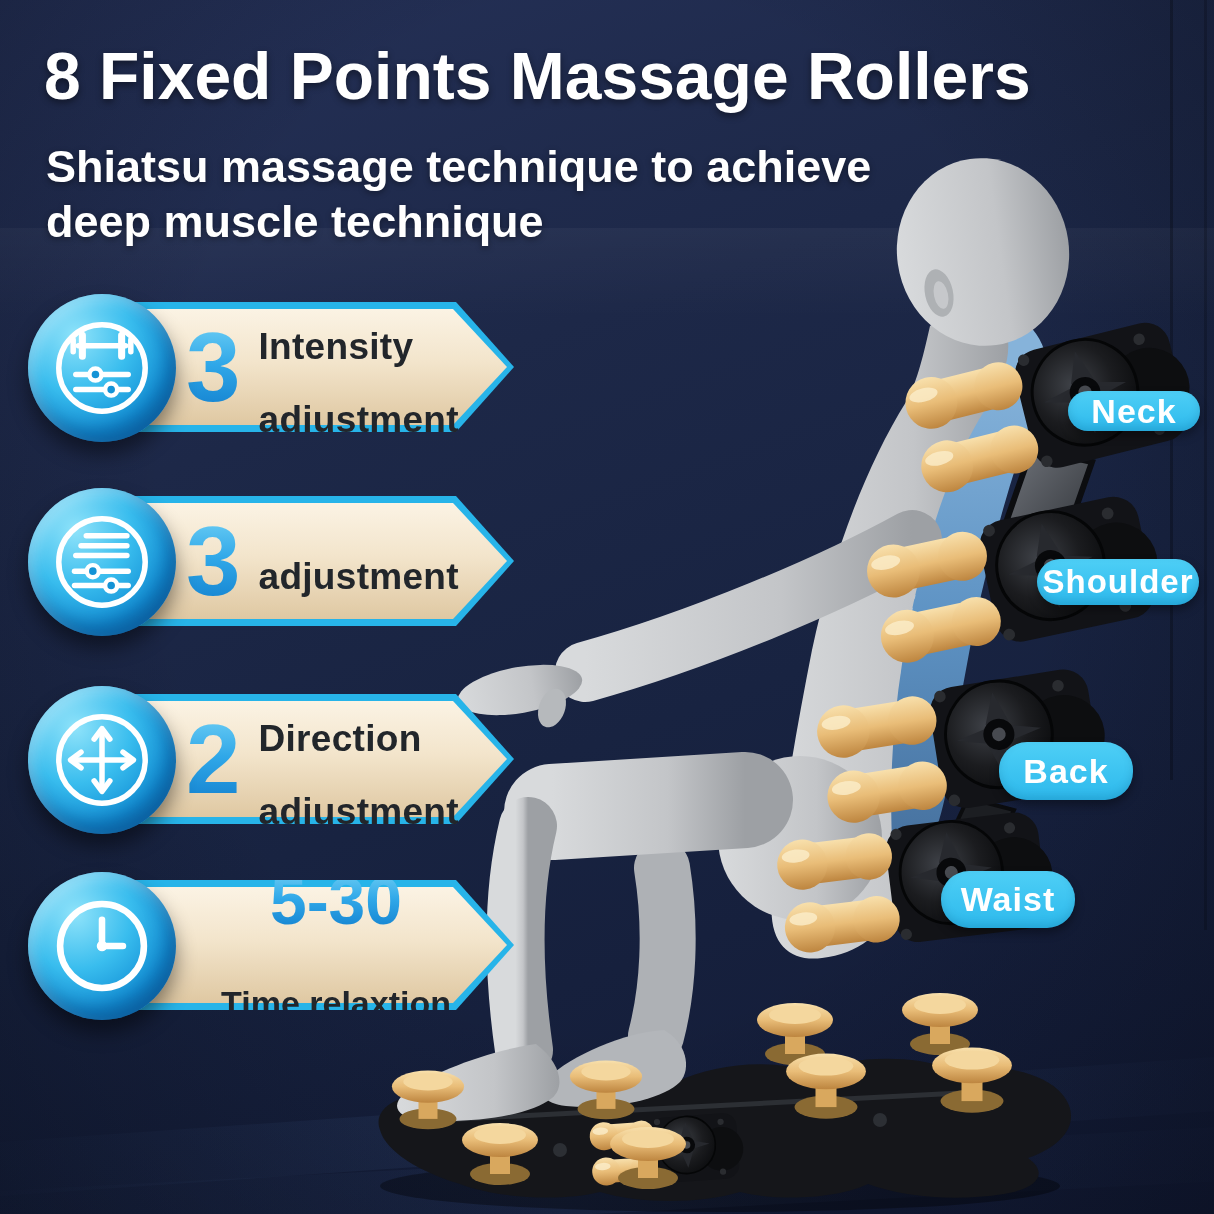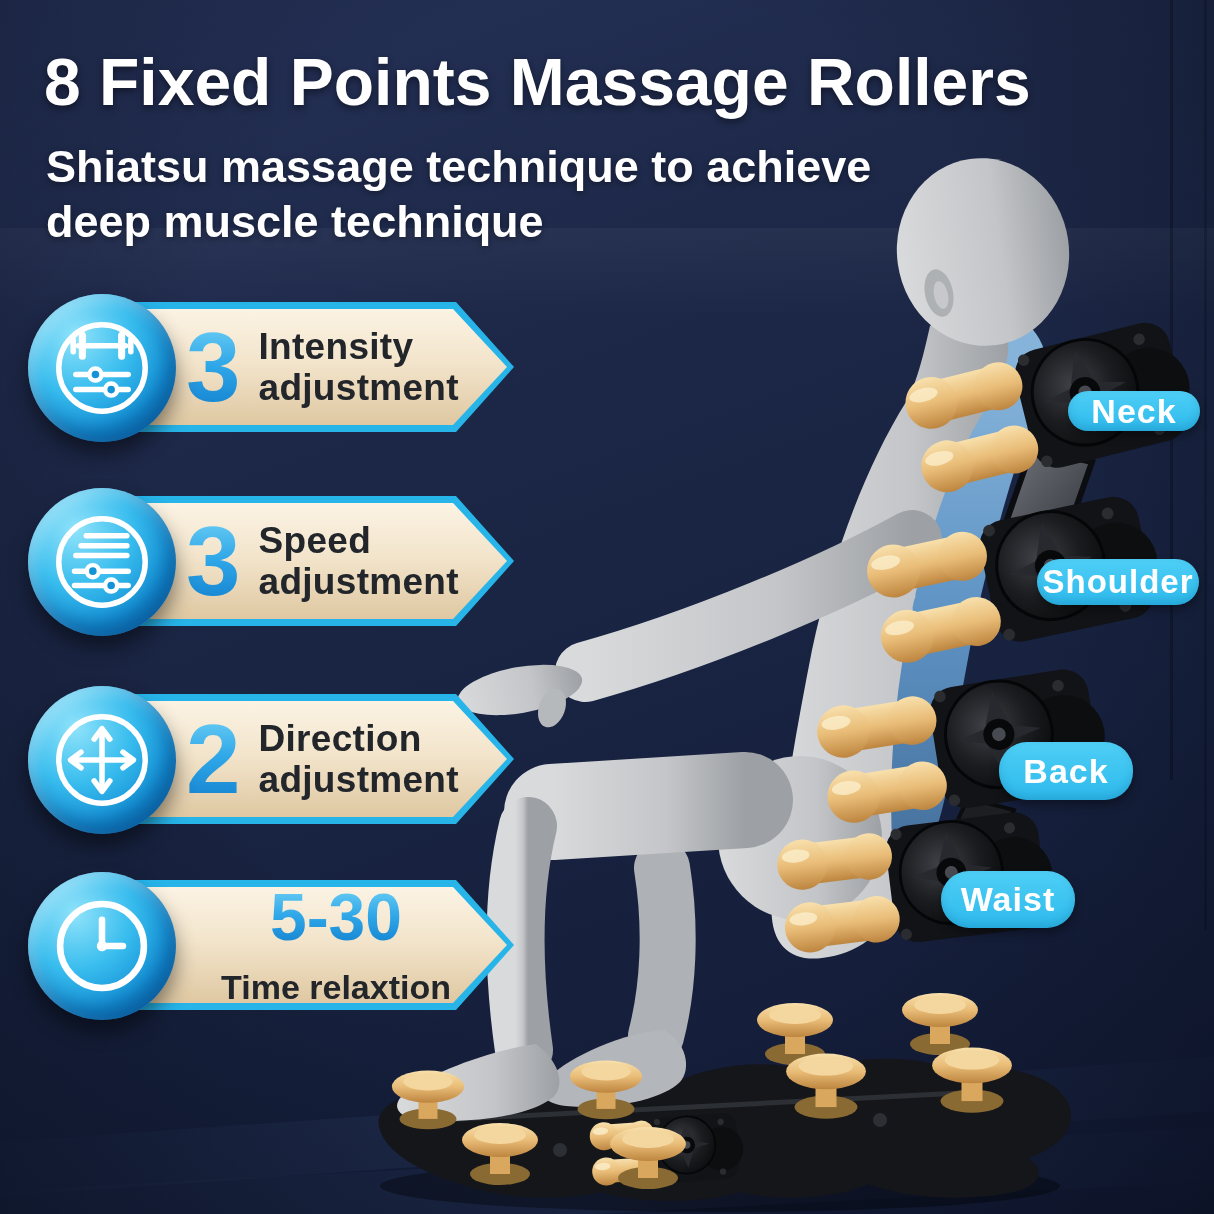--- a/index.html
+++ b/index.html
@@ -13,41 +13,41 @@
   .vline{position:absolute;top:0;width:3px;background:rgba(0,0,0,0.26);}
   .vline.a{left:1170px;height:780px;}
   .vline.b{left:1204px;height:930px;background:rgba(0,0,0,0.2);}
   .streak{position:absolute;left:-60px;width:1380px;height:54px;
     background:linear-gradient(90deg,rgba(90,130,195,0),rgba(98,140,205,0.13) 45%,rgba(90,130,195,0));}
   .streak.s1{top:1098px;transform:rotate(-4deg);}
   .streak.s2{top:1158px;transform:rotate(-3deg);opacity:.7;}
   .vignette{position:absolute;inset:0;pointer-events:none;
     background:radial-gradient(ellipse at 50% 42%,rgba(0,0,0,0) 52%,rgba(4,7,16,0.38) 100%);}
 
-  .title{position:absolute;left:44px;top:44px;width:1140px;color:#fff;
+  .title{position:absolute;left:44px;top:38px;width:1140px;color:#fff;
     font-size:66px;font-weight:700;letter-spacing:0;text-shadow:0 3px 7px rgba(0,0,0,.45);}
   .subtitle{position:absolute;left:46px;top:140px;width:900px;color:#fff;
     font-size:45px;font-weight:700;line-height:1.22;text-shadow:0 2px 6px rgba(0,0,0,.4);}
 
   .feature-row{position:absolute;left:28px;width:486px;height:150px;}
   .banner{position:absolute;left:84px;top:8px;width:402px;height:130px;
     background:#27b4e9;
     clip-path:polygon(0 0,calc(100% - 58px) 0,100% 50%,calc(100% - 58px) 100%,0 100%);
     filter:drop-shadow(0 5px 6px rgba(0,0,0,0.5));}
   .banner-inner{position:absolute;inset:7px;
     clip-path:polygon(0 0,calc(100% - 54px) 0,100% 50%,calc(100% - 54px) 100%,0 100%);
     background:linear-gradient(180deg,#fbf3e4 0%,#f3e5cc 45%,#dfc8a2 100%);}
   .banner-content{position:absolute;left:74px;top:0;height:100%;width:300px;
     display:flex;align-items:center;gap:18px;}
   .num{font-size:98px;font-weight:700;line-height:1;
     color:#2aa3e2;
     background:linear-gradient(180deg,#72d2f6 0%,#2fa7e8 48%,#117ecd 100%);
     -webkit-background-clip:text;background-clip:text;-webkit-text-fill-color:transparent;}
   .lbl{font-size:37px;font-weight:600;color:#22262b;line-height:1.12;letter-spacing:.3px;}
-  .lbl span{display:block;}
+  .lbl span{display:block;margin-top:32px;}
   .feature-row.row-time .banner-content{flex-direction:column;align-items:center;
     justify-content:center;gap:18px;}
   .feature-row.row-time .num{font-size:66px;}
   .feature-row.row-time .lbl{font-size:34px;letter-spacing:0;}
 
   .badge{position:absolute;left:0;top:0;width:148px;height:148px;border-radius:50%;
     background:radial-gradient(circle at 32% 28%,#90e3fa 0%,#39bdee 38%,#1390d6 68%,#0a6cb6 100%);
     box-shadow:0 12px 20px rgba(0,0,0,0.45),
                inset -8px -12px 18px rgba(0,30,80,0.35),
                inset 6px 8px 14px rgba(255,255,255,0.32);
@@ -225,21 +225,20 @@
       </svg>
     </div>
   </div>
 
   <div class="feature-row txt-layer" style="top:488px">
     <div class="banner">
       <div class="banner-inner"></div>
       <div class="banner-content">
         <div class="num">3</div>
         <div class="lbl">
-          <span class="lbl-line1">Speed</span>
           <span class="lbl-line2">adjustment</span>
         </div>
       </div>
     </div>
     <div class="badge">
       <svg viewBox="0 0 84 84" fill="none" stroke="#fff" stroke-width="4.2" stroke-linecap="round">
         <circle cx="42" cy="42" r="33"></circle>
         <path d="M30,22 L61,22"></path>
           <path d="M26,29.5 L61,29.5"></path>
           <path d="M22,37 L61,37"></path>

